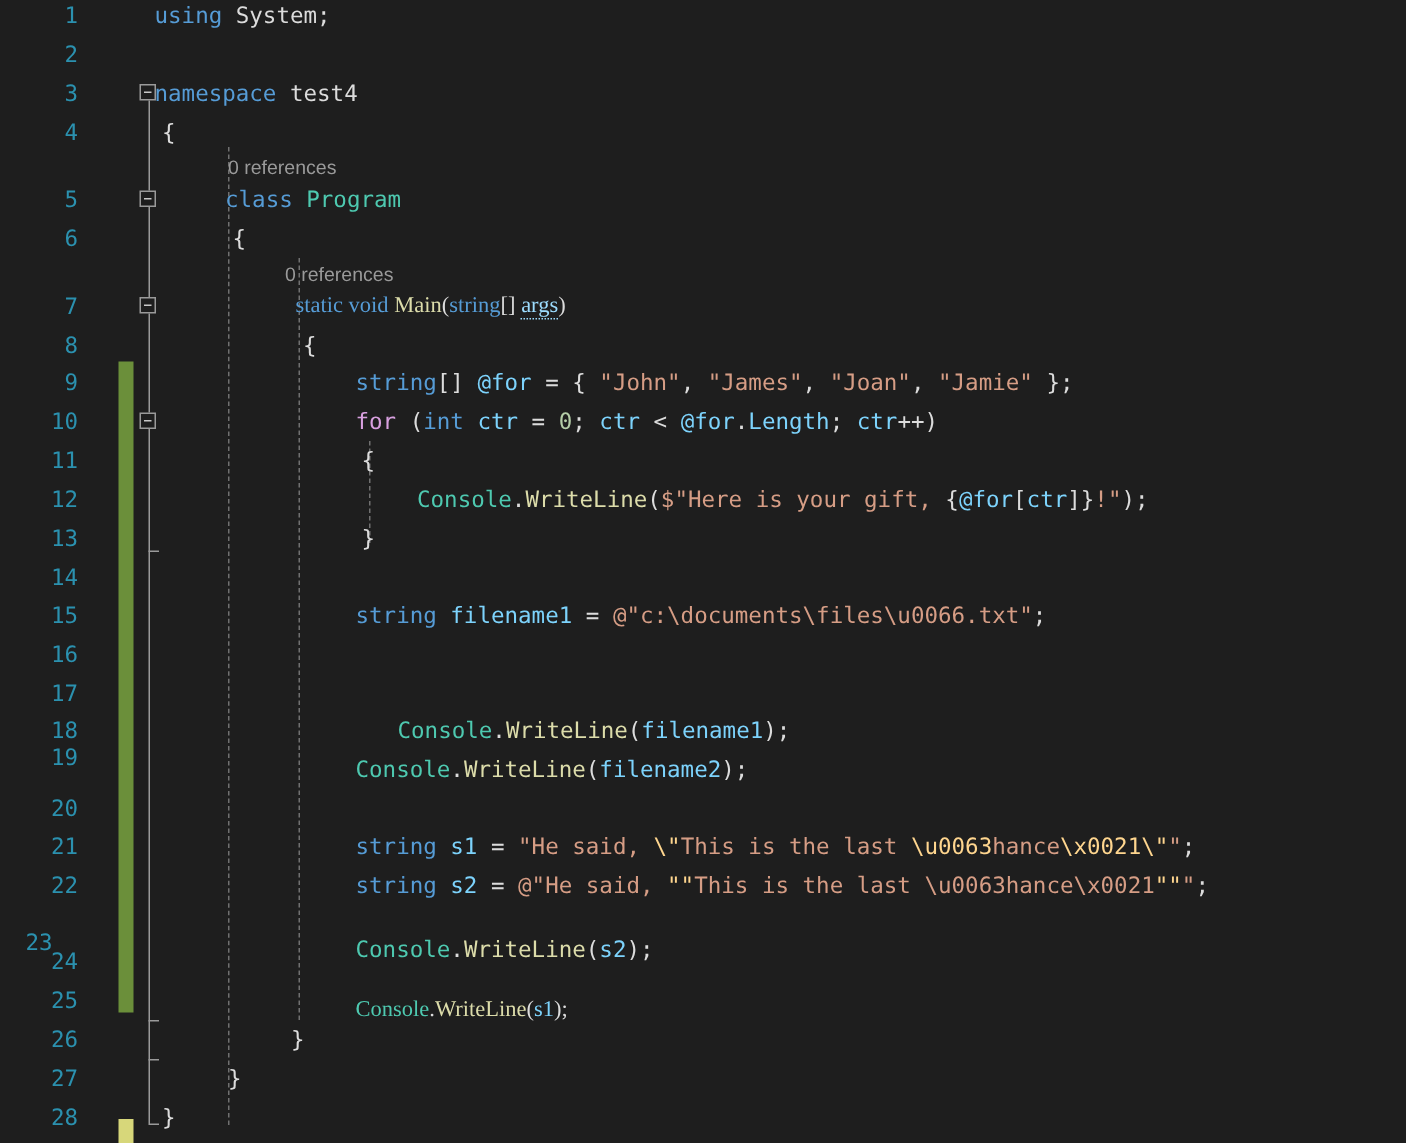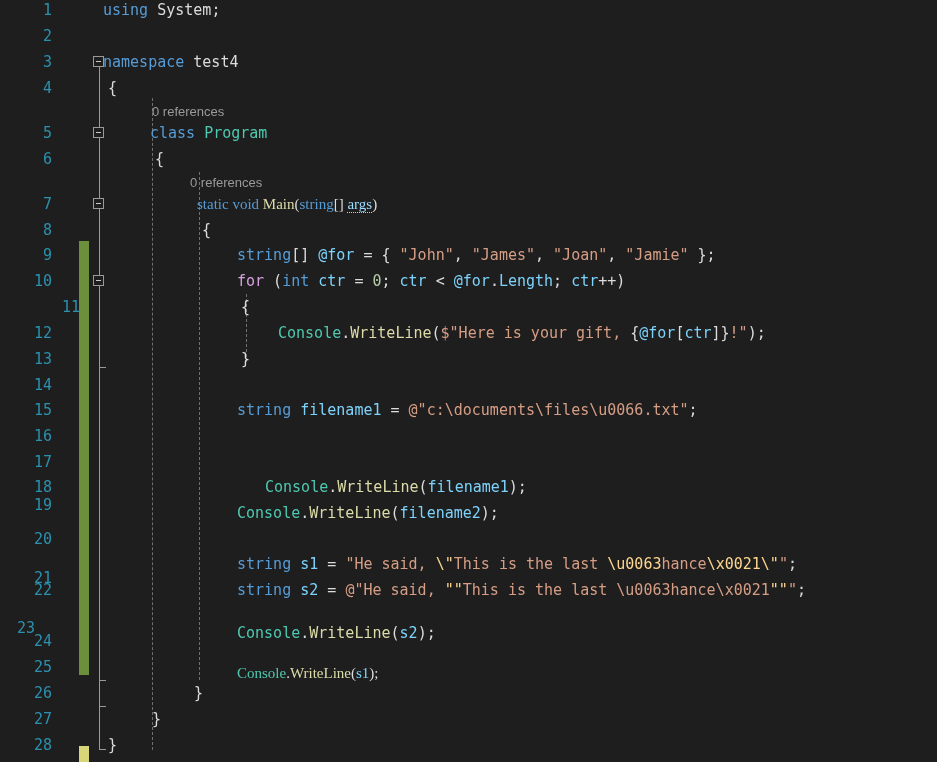--- a/index.html
+++ b/index.html
@@ -157,31 +157,31 @@
   <div class="lineno" style="top:-3px;">1</div>
   <div class="lineno" style="top:23px;">2</div>
   <div class="lineno" style="top:49px;">3</div>
   <div class="lineno" style="top:75px;">4</div>
   <div class="lineno" style="top:120px;">5</div>
   <div class="lineno" style="top:146px;">6</div>
   <div class="lineno" style="top:191px;">7</div>
   <div class="lineno" style="top:217px;">8</div>
   <div class="lineno" style="top:242px;">9</div>
   <div class="lineno" style="top:268px;">10</div>
-  <div class="lineno" style="top:294px;padding-left:28px;">11</div>
+  <div class="lineno" style="top:294px;">11</div>
   <div class="lineno" style="top:320px;">12</div>
   <div class="lineno" style="top:346px;">13</div>
   <div class="lineno" style="top:372px;">14</div>
   <div class="lineno" style="top:397px;">15</div>
   <div class="lineno" style="top:423px;">16</div>
   <div class="lineno" style="top:449px;">17</div>
   <div class="lineno" style="top:474px;">18</div>
   <div class="lineno" style="top:492px;">19</div>
   <div class="lineno" style="top:526px;">20</div>
-  <div class="lineno" style="top:551px;margin-top:14px;">21</div>
+  <div class="lineno" style="top:551px;">21</div>
   <div class="lineno" style="top:577px;">22</div>
   <div class="lineno" style="top:615px;text-align:center;">23</div>
   <div class="lineno" style="top:628px;">24</div>
   <div class="lineno" style="top:654px;">25</div>
   <div class="lineno" style="top:680px;">26</div>
   <div class="lineno" style="top:706px;">27</div>
   <div class="lineno" style="top:732px;">28</div>
 
   <div class="codelens" style="left:152px;top:101px;">0 references</div>
   <div class="codelens" style="left:190px;top:172px;">0 references</div>

